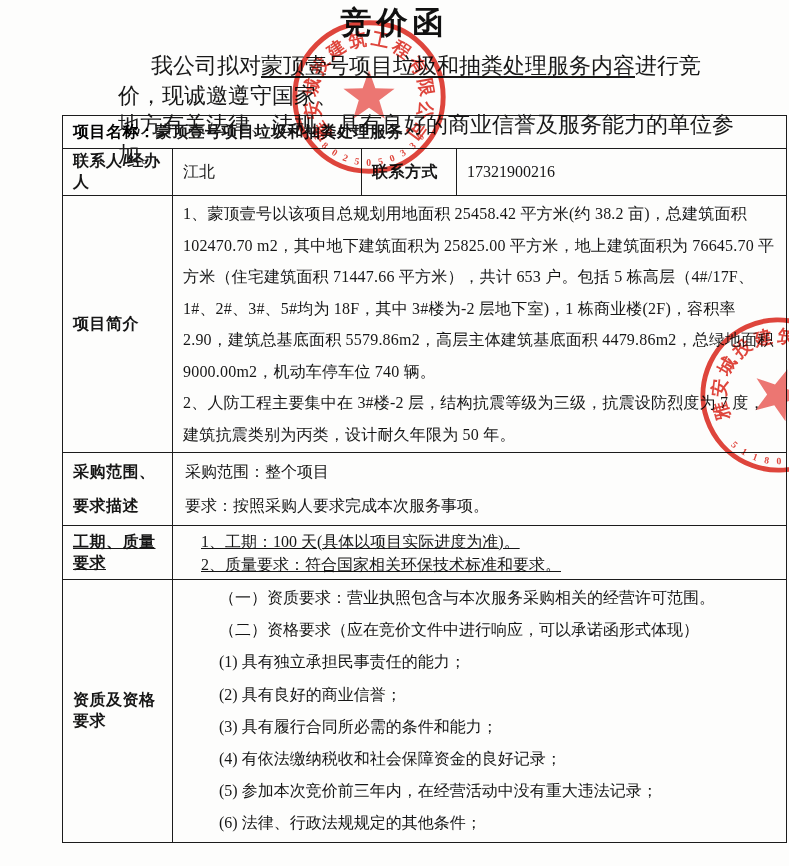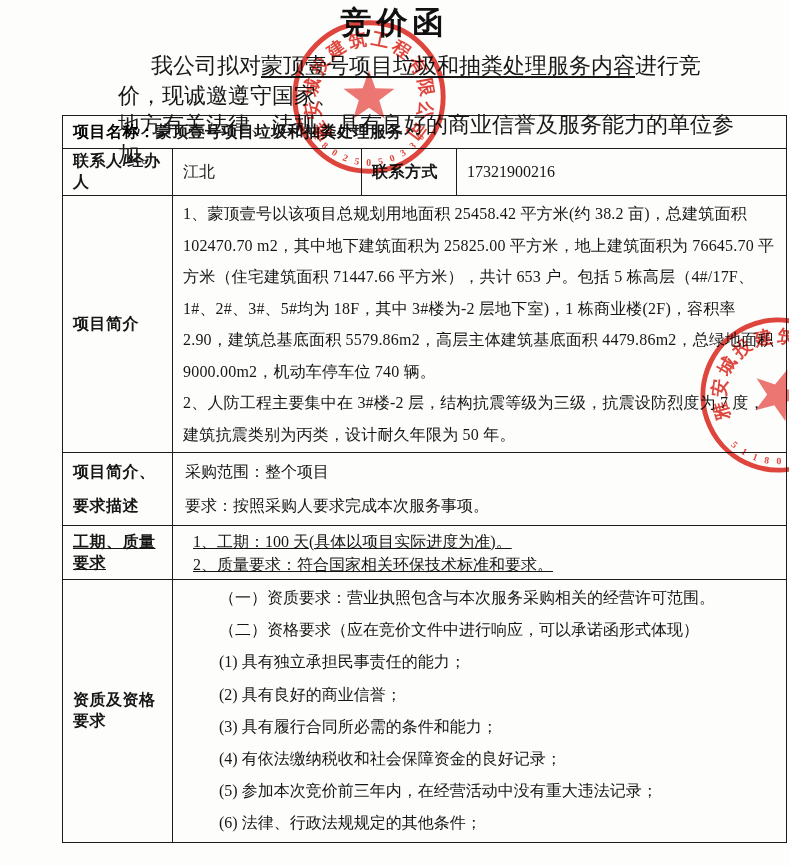--- a/index.html
+++ b/index.html
@@ -60,21 +60,21 @@
     vertical-align: top;
     padding: 5px 10px 2px 12px;
     line-height: 31.5px;
     letter-spacing: 0.2px;
   }
   td.overview-label { vertical-align: top; padding-top: 12px; }
   tr.r5 td { height: 62px; }
   tr.r5 td.label-cell { line-height: 34px; }
   tr.r5 td.content { line-height: 34px; padding-left: 12px; }
   tr.r6 td { height: 54px; text-decoration: underline; }
-  tr.r6 td.content { line-height: 23px; padding-left: 20px; margin-top: 16px; }
+  tr.r6 td.content { line-height: 23px; padding-left: 28px; margin-top: 16px; }
   tr.r7 td { height: 256px; }
   tr.r7 td.content {
     padding-left: 46px;
     line-height: 32.2px;
     vertical-align: middle;
   }
   .value-strong {
     font-family: "Liberation Sans", "DejaVu Sans", sans-serif;
     font-weight: bold;
     letter-spacing: 0.5px;
@@ -127,21 +127,21 @@
         <td>17321900216</td>
       </tr>
       <tr>
         <td class="label-cell overview-label">项目简介</td>
         <td colspan="3" class="overview-cell">
           <p>1、蒙顶壹号以该项目总规划用地面积 25458.42 平方米(约 38.2 亩)，总建筑面积 102470.70 m2，其中地下建筑面积为 25825.00 平方米，地上建筑面积为 76645.70 平方米（住宅建筑面积 71447.66 平方米），共计 653 户。包括 5 栋高层（4#/17F、1#、2#、3#、5#均为 18F，其中 3#楼为-2 层地下室)，1 栋商业楼(2F)，容积率 2.90，建筑总基底面积 5579.86m2，高层主体建筑基底面积 4479.86m2，总绿地面积 9000.00m2，机动车停车位 740 辆。</p>
           <p>2、人防工程主要集中在 3#楼-2 层，结构抗震等级为三级，抗震设防烈度为 7 度，建筑抗震类别为丙类，设计耐久年限为 50 年。</p>
         </td>
       </tr>
       <tr class="r5">
-        <td class="label-cell">项目简介、要求描述</td>
+        <td class="label-cell">采购范围、要求描述</td>
         <td colspan="3" class="content">
           <div>采购范围：整个项目</div>
           <div>要求：按照采购人要求完成本次服务事项。</div>
         </td>
       </tr>
       <tr class="r6">
         <td class="label-cell">工期、质量要求</td>
         <td colspan="3" class="content">
           <div>1、工期：100 天(具体以项目实际进度为准)。</div>
           <div>2、质量要求：符合国家相关环保技术标准和要求。</div>

